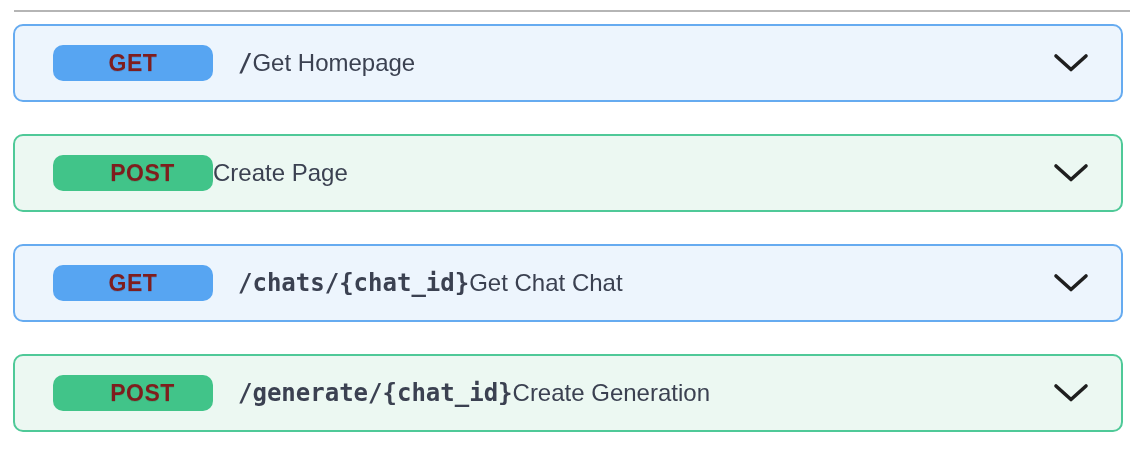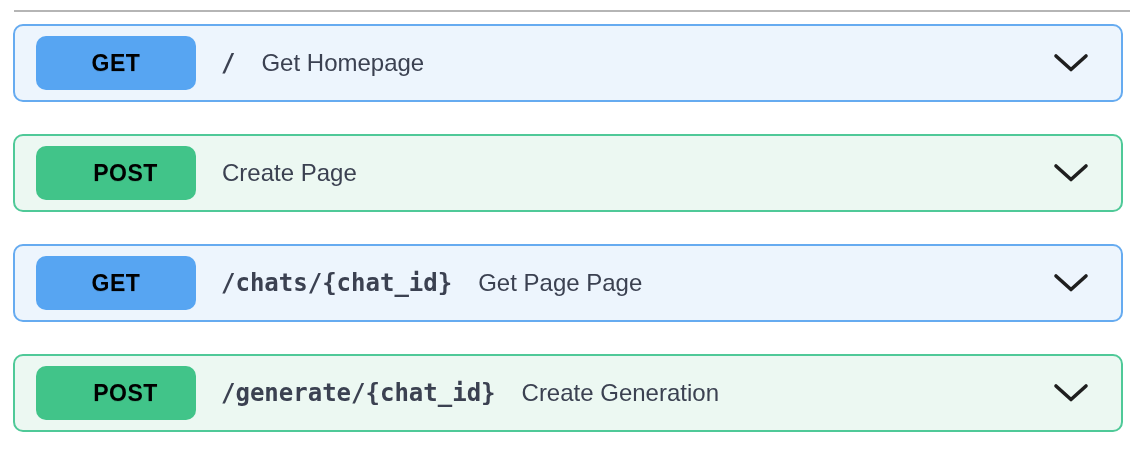--- a/index.html
+++ b/index.html
@@ -34,46 +34,45 @@
     border-color: #66abf0;
   }
   .opblock.post {
     background: #ecf8f2;
     border-color: #4fc998;
   }
   .method-badge {
     box-sizing: border-box;
     width: 160px;
     min-width: 160px;
-    height: 54px;
-    margin-left: 21px;
+    height: 36px;
+    margin-left: 38px;
     border: none;
     border-radius: 10px;
-    color: #000000;
+    color: #7f1d1d;
     font-weight: bold;
     font-size: 23px;
     letter-spacing: 0.5px;
     font-family: "Liberation Sans", sans-serif;
     display: flex;
     align-items: center;
     justify-content: center;
     text-shadow: 0 1px 0 rgba(0,0,0,0.1);
   }
   .opblock.get .method-badge { background: #57a5f2; }
   .opblock.post .method-badge { background: #41c489; padding-left: 19px; }
   .endpoint-path {
     margin-left: 25px;
     font-family: "DejaVu Sans Mono", "Liberation Mono", monospace;
     font-weight: bold;
     font-size: 24px;
     color: #3b4151;
     white-space: nowrap;
   }
   .endpoint-summary {
-    margin-left: 26px;
     font-size: 24px;
     color: #3b4151;
     white-space: nowrap;
   }
   .expand-button {
     margin-left: auto;
     margin-right: 28px;
     background: none;
     border: none;
     padding: 4px;
@@ -109,21 +108,21 @@
     <button class="expand-button">
       <svg width="36" height="20" viewBox="0 0 36 20">
         <polyline points="3,3 18,16.5 33,3" fill="none" stroke="#1f1f1f" stroke-width="3.6" stroke-linecap="round" stroke-linejoin="round"></polyline>
       </svg>
     </button>
   </div>
 
   <div class="opblock get">
     <span class="method-badge">GET</span>
     <span class="endpoint-path">/chats/{chat_id}</span>
-    <span class="endpoint-summary">Get Page Page</span>
+    <span class="endpoint-summary">Get Chat Chat</span>
     <button class="expand-button">
       <svg width="36" height="20" viewBox="0 0 36 20">
         <polyline points="3,3 18,16.5 33,3" fill="none" stroke="#1f1f1f" stroke-width="3.6" stroke-linecap="round" stroke-linejoin="round"></polyline>
       </svg>
     </button>
   </div>
 
   <div class="opblock post">
     <span class="method-badge">POST</span>
     <span class="endpoint-path">/generate/{chat_id}</span>

